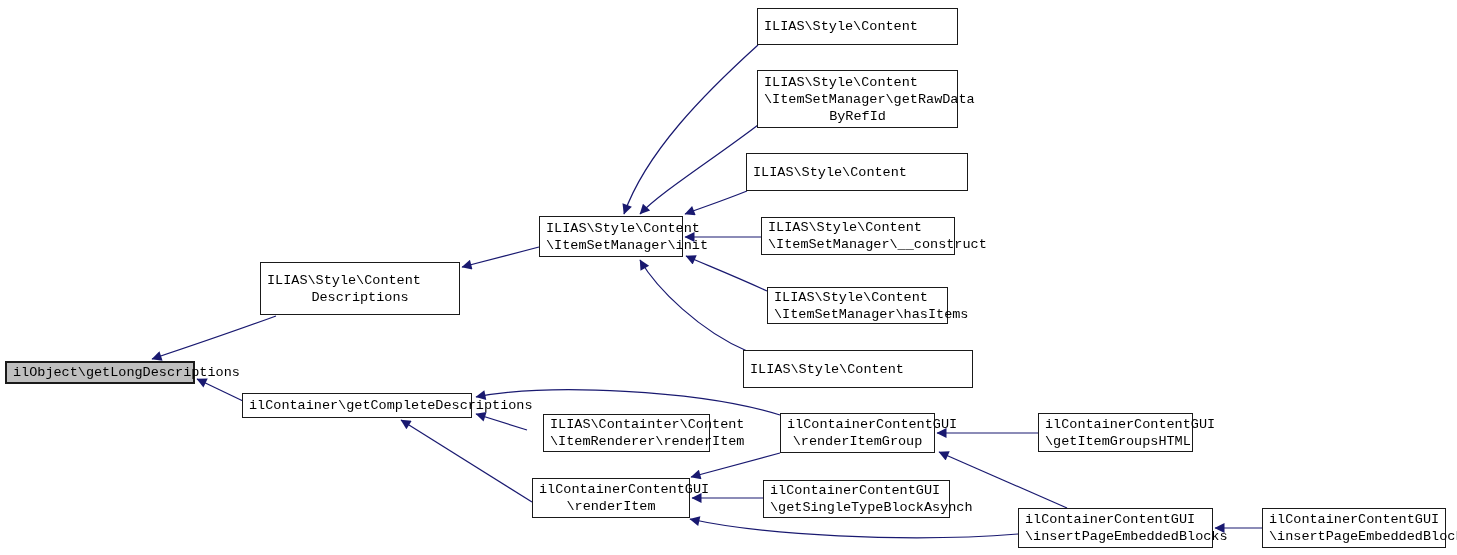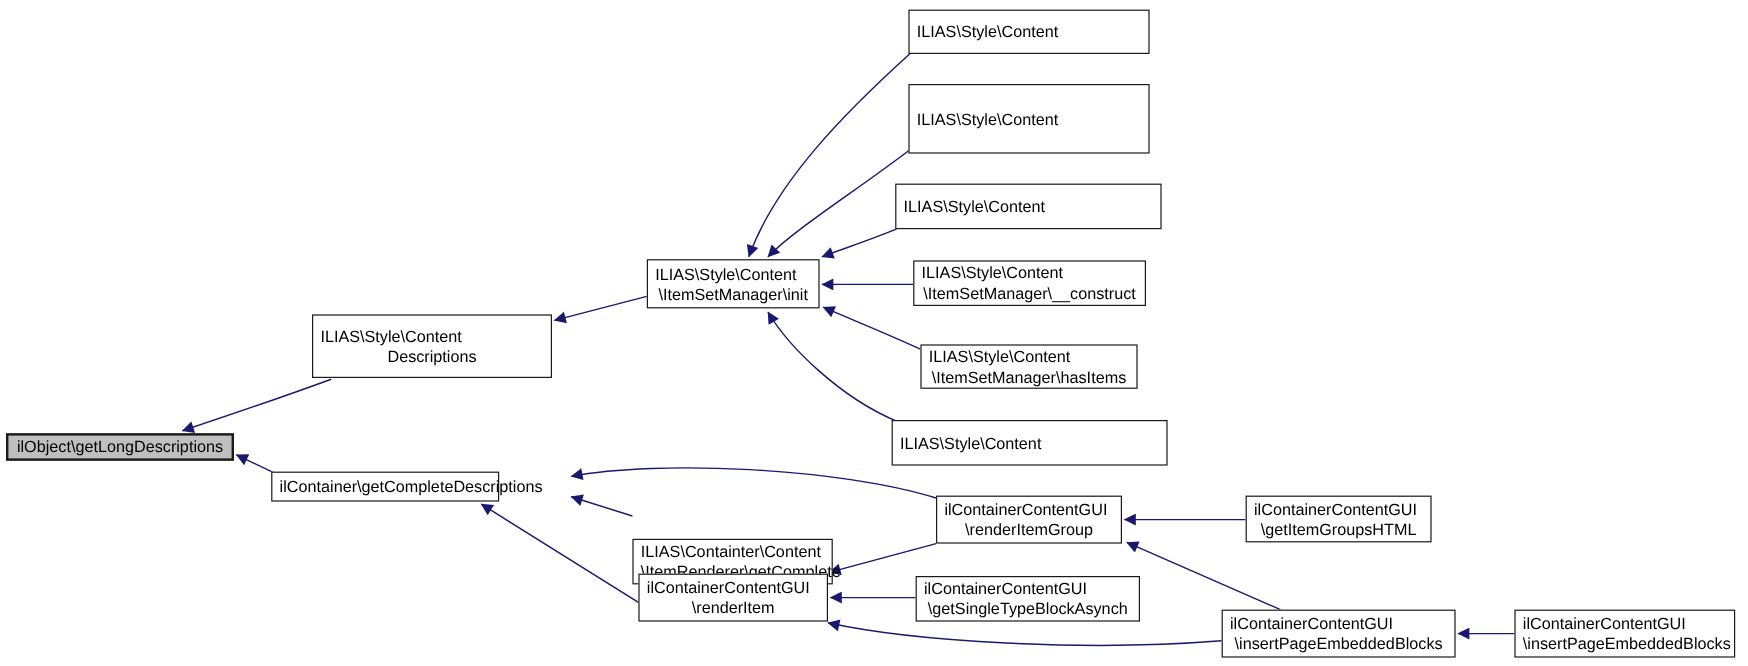--- a/index.html
+++ b/index.html
@@ -35,20 +35,21 @@
   .node.root{
     background:var(--rootfill);
     border-width:2px;
   }
   .node .ln{
     width:100%;
     box-sizing:border-box;
     padding:0 6px;
     text-align:left;
     white-space:nowrap;
+    font-family:Liberation Mono, monospace;
   }
   .node .ln.last{text-align:center;}
 </style>
 </head>
 <body>
 
 <div id="canvas" style="background: rgb(255, 255, 255);">
   <svg id="edges" xmlns="http://www.w3.org/2000/svg">
     <defs>
       <marker id="arrow" viewBox="0 0 10 10" refX="9.5" refY="5" markerUnits="userSpaceOnUse" markerWidth="13" markerHeight="10" orient="auto">
@@ -73,20 +74,22 @@
       <path d="M763,498 L692,498" class="edge" marker-end="url(#arrow)"></path>
       <path d="M1018,534 C905,543 762,535 690,519" class="edge" marker-end="url(#arrow)"></path>
       <path d="M1262,528 L1215,528" class="edge" marker-end="url(#arrow)"></path>
     </svg>
 
 <div class="node" style="left: 757px; top: 8px; width: 201px; height: 37px;">
       <div class="ln">ILIAS\Style\Content</div>
     </div>
     <div class="node" style="left: 757px; top: 70px; width: 201px; height: 58px;">
       <div class="ln">ILIAS\Style\Content</div>
+      <div class="ln">\ItemSetManager\getRawData</div>
+      <div class="ln last">ByRefId</div>
     </div>
     <div class="node" style="left: 746px; top: 153px; width: 222px; height: 38px;">
       <div class="ln">ILIAS\Style\Content</div>
     </div>
     <div class="node" style="left: 761px; top: 217px; width: 194px; height: 38px;">
       <div class="ln">ILIAS\Style\Content</div>
       <div class="ln last">\ItemSetManager\__construct</div>
     </div>
     <div class="node" style="left: 767px; top: 287px; width: 181px; height: 37px;">
       <div class="ln">ILIAS\Style\Content</div>
@@ -99,26 +102,26 @@
       <div class="ln">ILIAS\Style\Content</div>
       <div class="ln last">\ItemSetManager\init</div>
     </div>
     <div class="node" style="left: 260px; top: 262px; width: 200px; height: 53px;">
       <div class="ln">ILIAS\Style\Content</div>
       <div class="ln last">Descriptions</div>
     </div>
     <div class="node root" style="left: 5px; top: 361px; width: 190px; height: 23px;">
       <div class="ln last">ilObject\getLongDescriptions</div>
     </div>
-    <div class="node" style="left: 226px; top: 393px; width: 190px; height: 25px;">
+    <div class="node" style="left: 242px; top: 393px; width: 230px; height: 25px;">
       <div class="ln last">ilContainer\getCompleteDescriptions</div>
     </div>
-    <div class="node" style="left: 527px; top: 414px; width: 167px; height: 38px; margin-top: 35px;">
+    <div class="node" style="left: 543px; top: 414px; width: 167px; height: 38px;">
       <div class="ln">ILIAS\Containter\Content</div>
-      <div class="ln last">\ItemRenderer\getComplete</div>
+      <div class="ln last">\ItemRenderer\renderItem</div>
     </div>
     <div class="node" style="left: 780px; top: 413px; width: 155px; height: 40px;">
       <div class="ln">ilContainerContentGUI</div>
       <div class="ln last">\renderItemGroup</div>
     </div>
     <div class="node" style="left: 1038px; top: 413px; width: 155px; height: 39px;">
       <div class="ln">ilContainerContentGUI</div>
       <div class="ln last">\getItemGroupsHTML</div>
     </div>
     <div class="node" style="left: 532px; top: 478px; width: 158px; height: 40px;">

